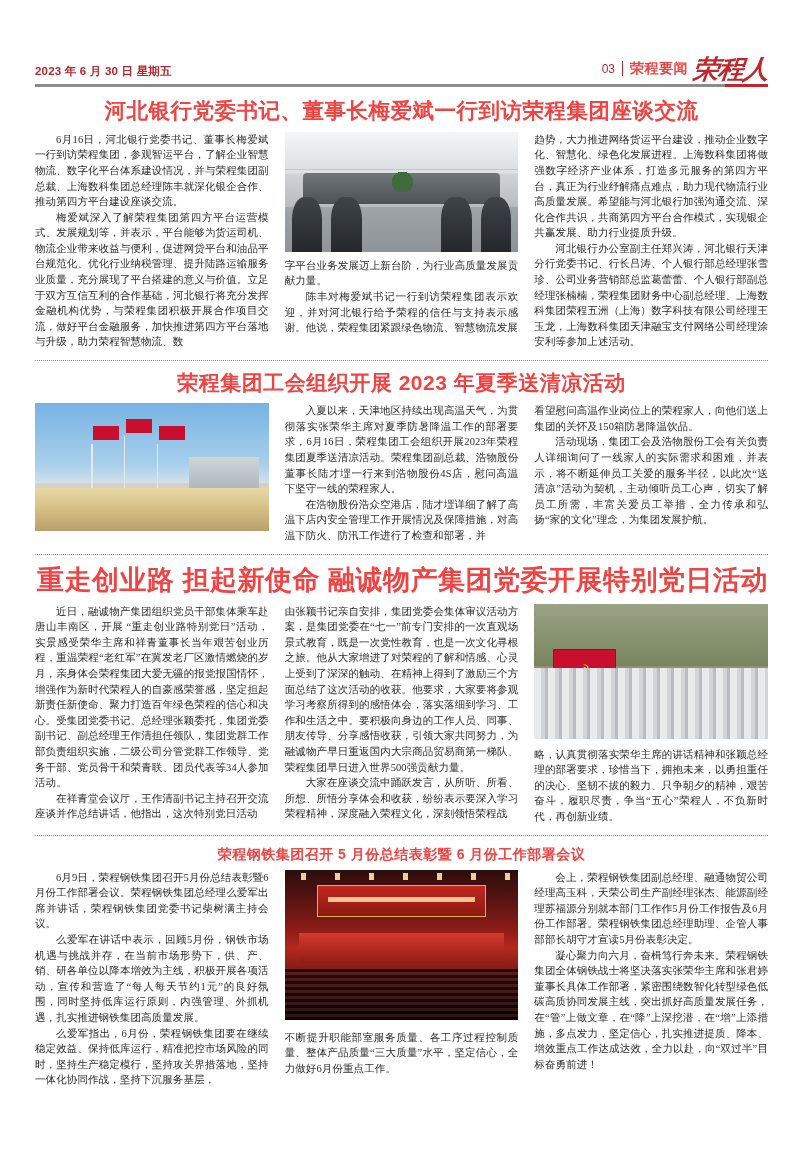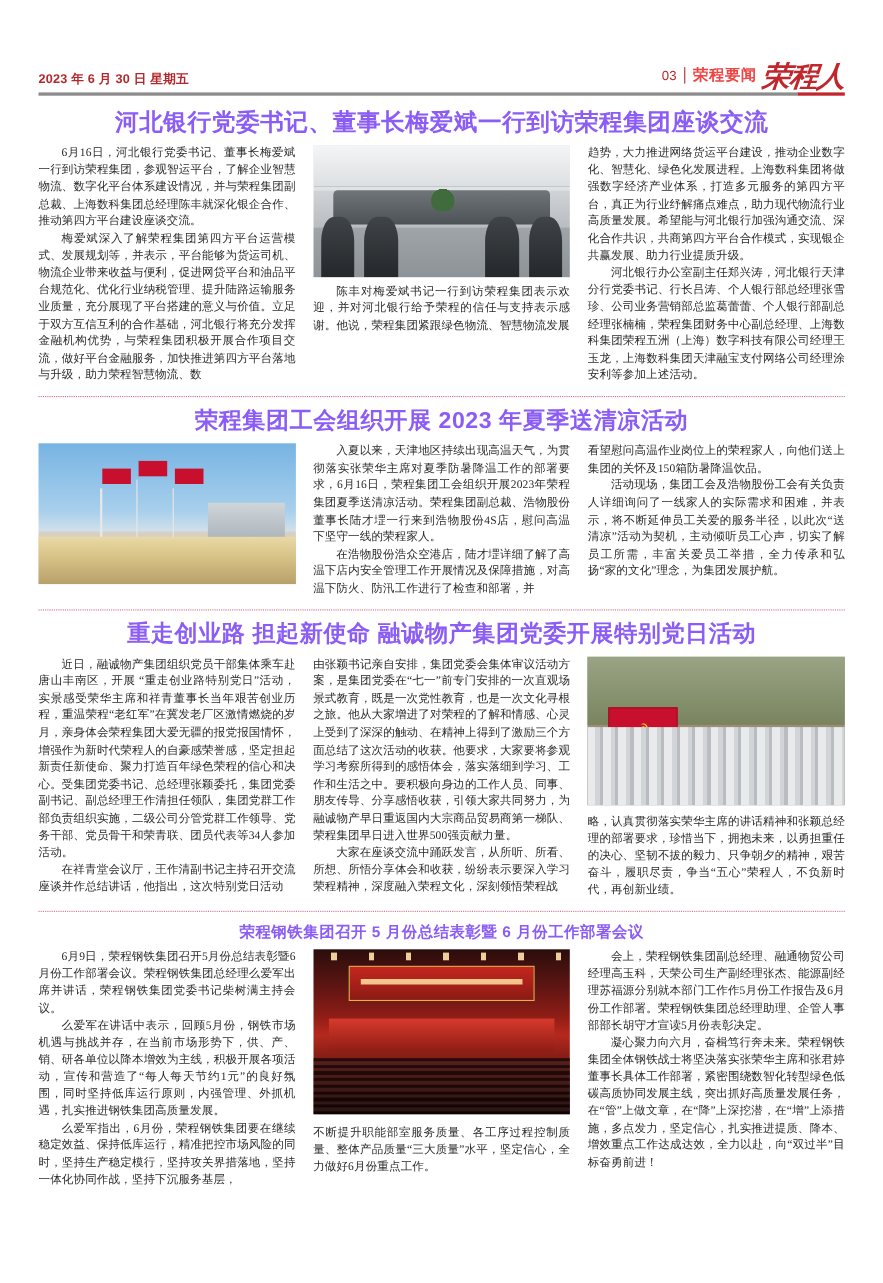--- a/index.html
+++ b/index.html
@@ -91,27 +91,27 @@
     height: 0;
     border-top: 1.5px dotted #d26a86;
     margin: 0;
   }
 
   
   .headline {
     text-align: center;
     font-family: "Liberation Sans", "DejaVu Sans", sans-serif;
     font-weight: bold;
-    color: #8b5cf6;
+    color: #ef4444;
     letter-spacing: .5px;
     line-height: 1.15;
   }
   .h-main { font-size: 21.5px; }
   .h-2    { font-size: 21px; }
-  .h-3    { font-size: 21px; }
+  .h-3    { font-size: 27px; text-align: right; }
   .h-4    { font-size: 14px; }
 
   
   .cols {
     display: flex;
     gap: 16px;
   }
   .col {
     flex: 1 1 0;
     min-width: 0;
@@ -262,20 +262,21 @@
       <div class="photo ph-meeting" style="height:120px;">
         <div class="ph-inner">
           <span class="p1"></span>
             <span class="p2"></span>
             <span class="p3"></span>
             <span class="p4"></span>
           <span class="plant"></span>
         </div>
       </div>
       <div class="vspace-6"></div>
+      <p class="body cont">字平台业务发展迈上新台阶，为行业高质量发展贡献力量。</p>
       <p class="body">陈丰对梅爱斌书记一行到访荣程集团表示欢迎，并对河北银行给予荣程的信任与支持表示感谢。他说，荣程集团紧跟绿色物流、智慧物流发展</p>
     </div>
 
     <div class="col">
       <p class="body cont">趋势，大力推进网络货运平台建设，推动企业数字化、智慧化、绿色化发展进程。上海数科集团将做强数字经济产业体系，打造多元服务的第四方平台，真正为行业纾解痛点难点，助力现代物流行业高质量发展。希望能与河北银行加强沟通交流、深化合作共识，共商第四方平台合作模式，实现银企共赢发展、助力行业提质升级。</p>
       <p class="body">河北银行办公室副主任郑兴涛，河北银行天津分行党委书记、行长吕涛、个人银行部总经理张雪珍、公司业务营销部总监葛蕾蕾、个人银行部副总经理张楠楠，荣程集团财务中心副总经理、上海数科集团荣程五洲（上海）数字科技有限公司经理王玉龙，上海数科集团天津融宝支付网络公司经理涂安利等参加上述活动。</p>
     </div>
   </div>
 
   <div class="vspace-10"></div>

